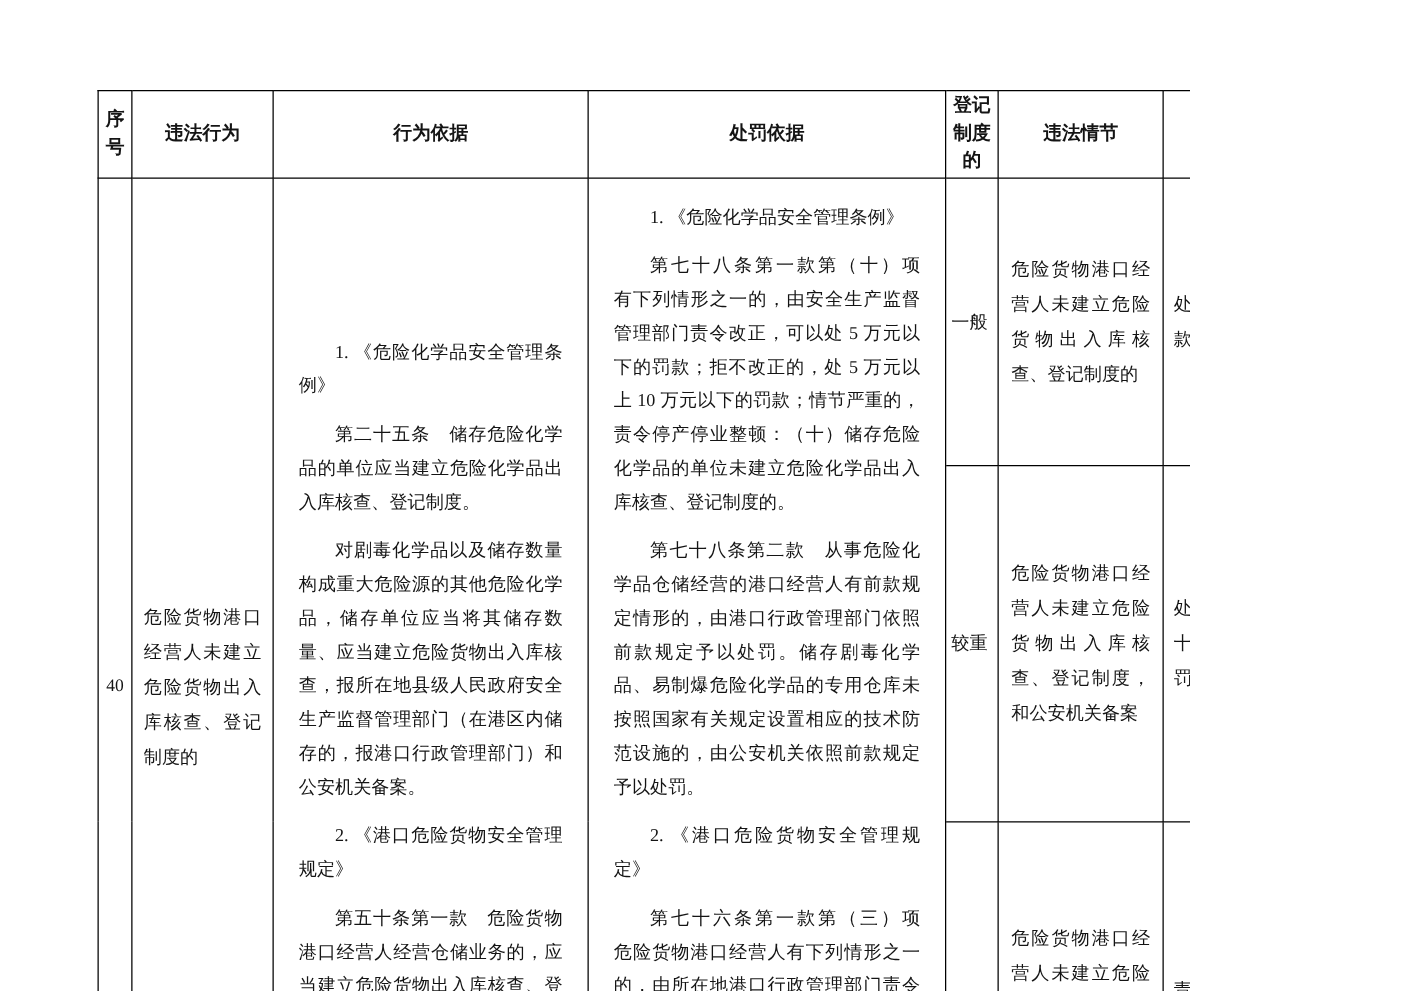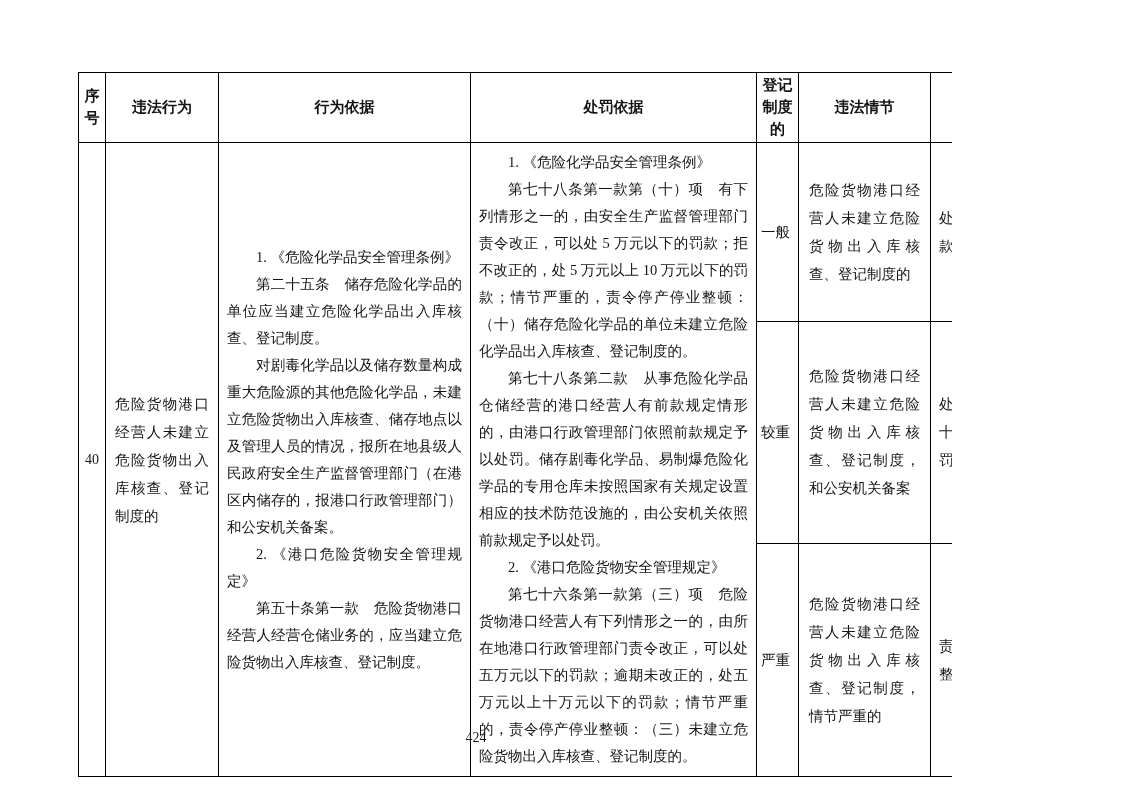--- a/index.html
+++ b/index.html
@@ -47,21 +47,21 @@
     padding: 6px 9px;
     text-align: justify;
     text-align-last: left;
   }
   td.cell-basis {
     font-size: 14.5px;
     line-height: 27px;
     padding: 6px 8px;
   }
   td.cell-basis p {
-    margin: 0;
+    margin: 12px;
     text-indent: 2em;
     text-align: justify;
     text-align-last: left;
   }
   td.cell-degree {
     font-size: 14.5px;
     line-height: 24px;
     padding: 2px 4px;
   }
   td.cell-circumstance {
@@ -119,21 +119,21 @@
         <th>处罚基准</th>
       </tr>
     </thead>
     <tbody>
       <tr class="sev-row-1">
         <td class="cell-seq" rowspan="3">40</td>
         <td class="cell-violation" rowspan="3">危险货物港口经营人未建立危险货物出入库核查、登记制度的</td>
         <td class="cell-basis" rowspan="3">
           <p>1. 《危险化学品安全管理条例》</p>
           <p>第二十五条　储存危险化学品的单位应当建立危险化学品出入库核查、登记制度。</p>
-          <p>对剧毒化学品以及储存数量构成重大危险源的其他危险化学品，未建立危险货物出入库核查、储存地点以及管理人员的情况，报所在地县级人民政府安全生产监督管理部门（在港区内储存的，报港口行政管理部门）和公安机关备案。</p>
+          <p>对剧毒化学品以及储存数量构成重大危险源的其他危险化学品，储存单位应当将其储存数量、应当建立危险货物出入库核查，报所在地县级人民政府安全生产监督管理部门（在港区内储存的，报港口行政管理部门）和公安机关备案。</p>
           <p>2. 《港口危险货物安全管理规定》</p>
           <p>第五十条第一款　危险货物港口经营人经营仓储业务的，应当建立危险货物出入库核查、登记制度。</p>
         </td>
         <td class="cell-basis" rowspan="3">
           <p>1. 《危险化学品安全管理条例》</p>
           <p>第七十八条第一款第（十）项　有下列情形之一的，由安全生产监督管理部门责令改正，可以处 5 万元以下的罚款；拒不改正的，处 5 万元以上 10 万元以下的罚款；情节严重的，责令停产停业整顿：（十）储存危险化学品的单位未建立危险化学品出入库核查、登记制度的。</p>
           <p>第七十八条第二款　从事危险化学品仓储经营的港口经营人有前款规定情形的，由港口行政管理部门依照前款规定予以处罚。储存剧毒化学品、易制爆危险化学品的专用仓库未按照国家有关规定设置相应的技术防范设施的，由公安机关依照前款规定予以处罚。</p>
           <p>2. 《港口危险货物安全管理规定》</p>
           <p>第七十六条第一款第（三）项　危险货物港口经营人有下列情形之一的，由所在地港口行政管理部门责令改正，可以处五万元以下的罚款；逾期未改正的，处五万元以上十万元以下的罚款；情节严重的，责令停产停业整顿：（三）未建立危险货物出入库核查、登记制度的。</p>
         </td>
@@ -147,15 +147,14 @@
         <td class="cell-standard">处五万元以上十万元以下的罚款</td>
       </tr>
       <tr class="sev-row-3">
         <td class="cell-degree">严重</td>
         <td class="cell-circumstance">危险货物港口经营人未建立危险货物出入库核查、登记制度，情节严重的</td>
         <td class="cell-standard">责令停产停业整顿</td>
       </tr>
     </tbody>
   </table>
 
-  <div class="page-number">424</div>
 
 </div>
 
 </body></html>

